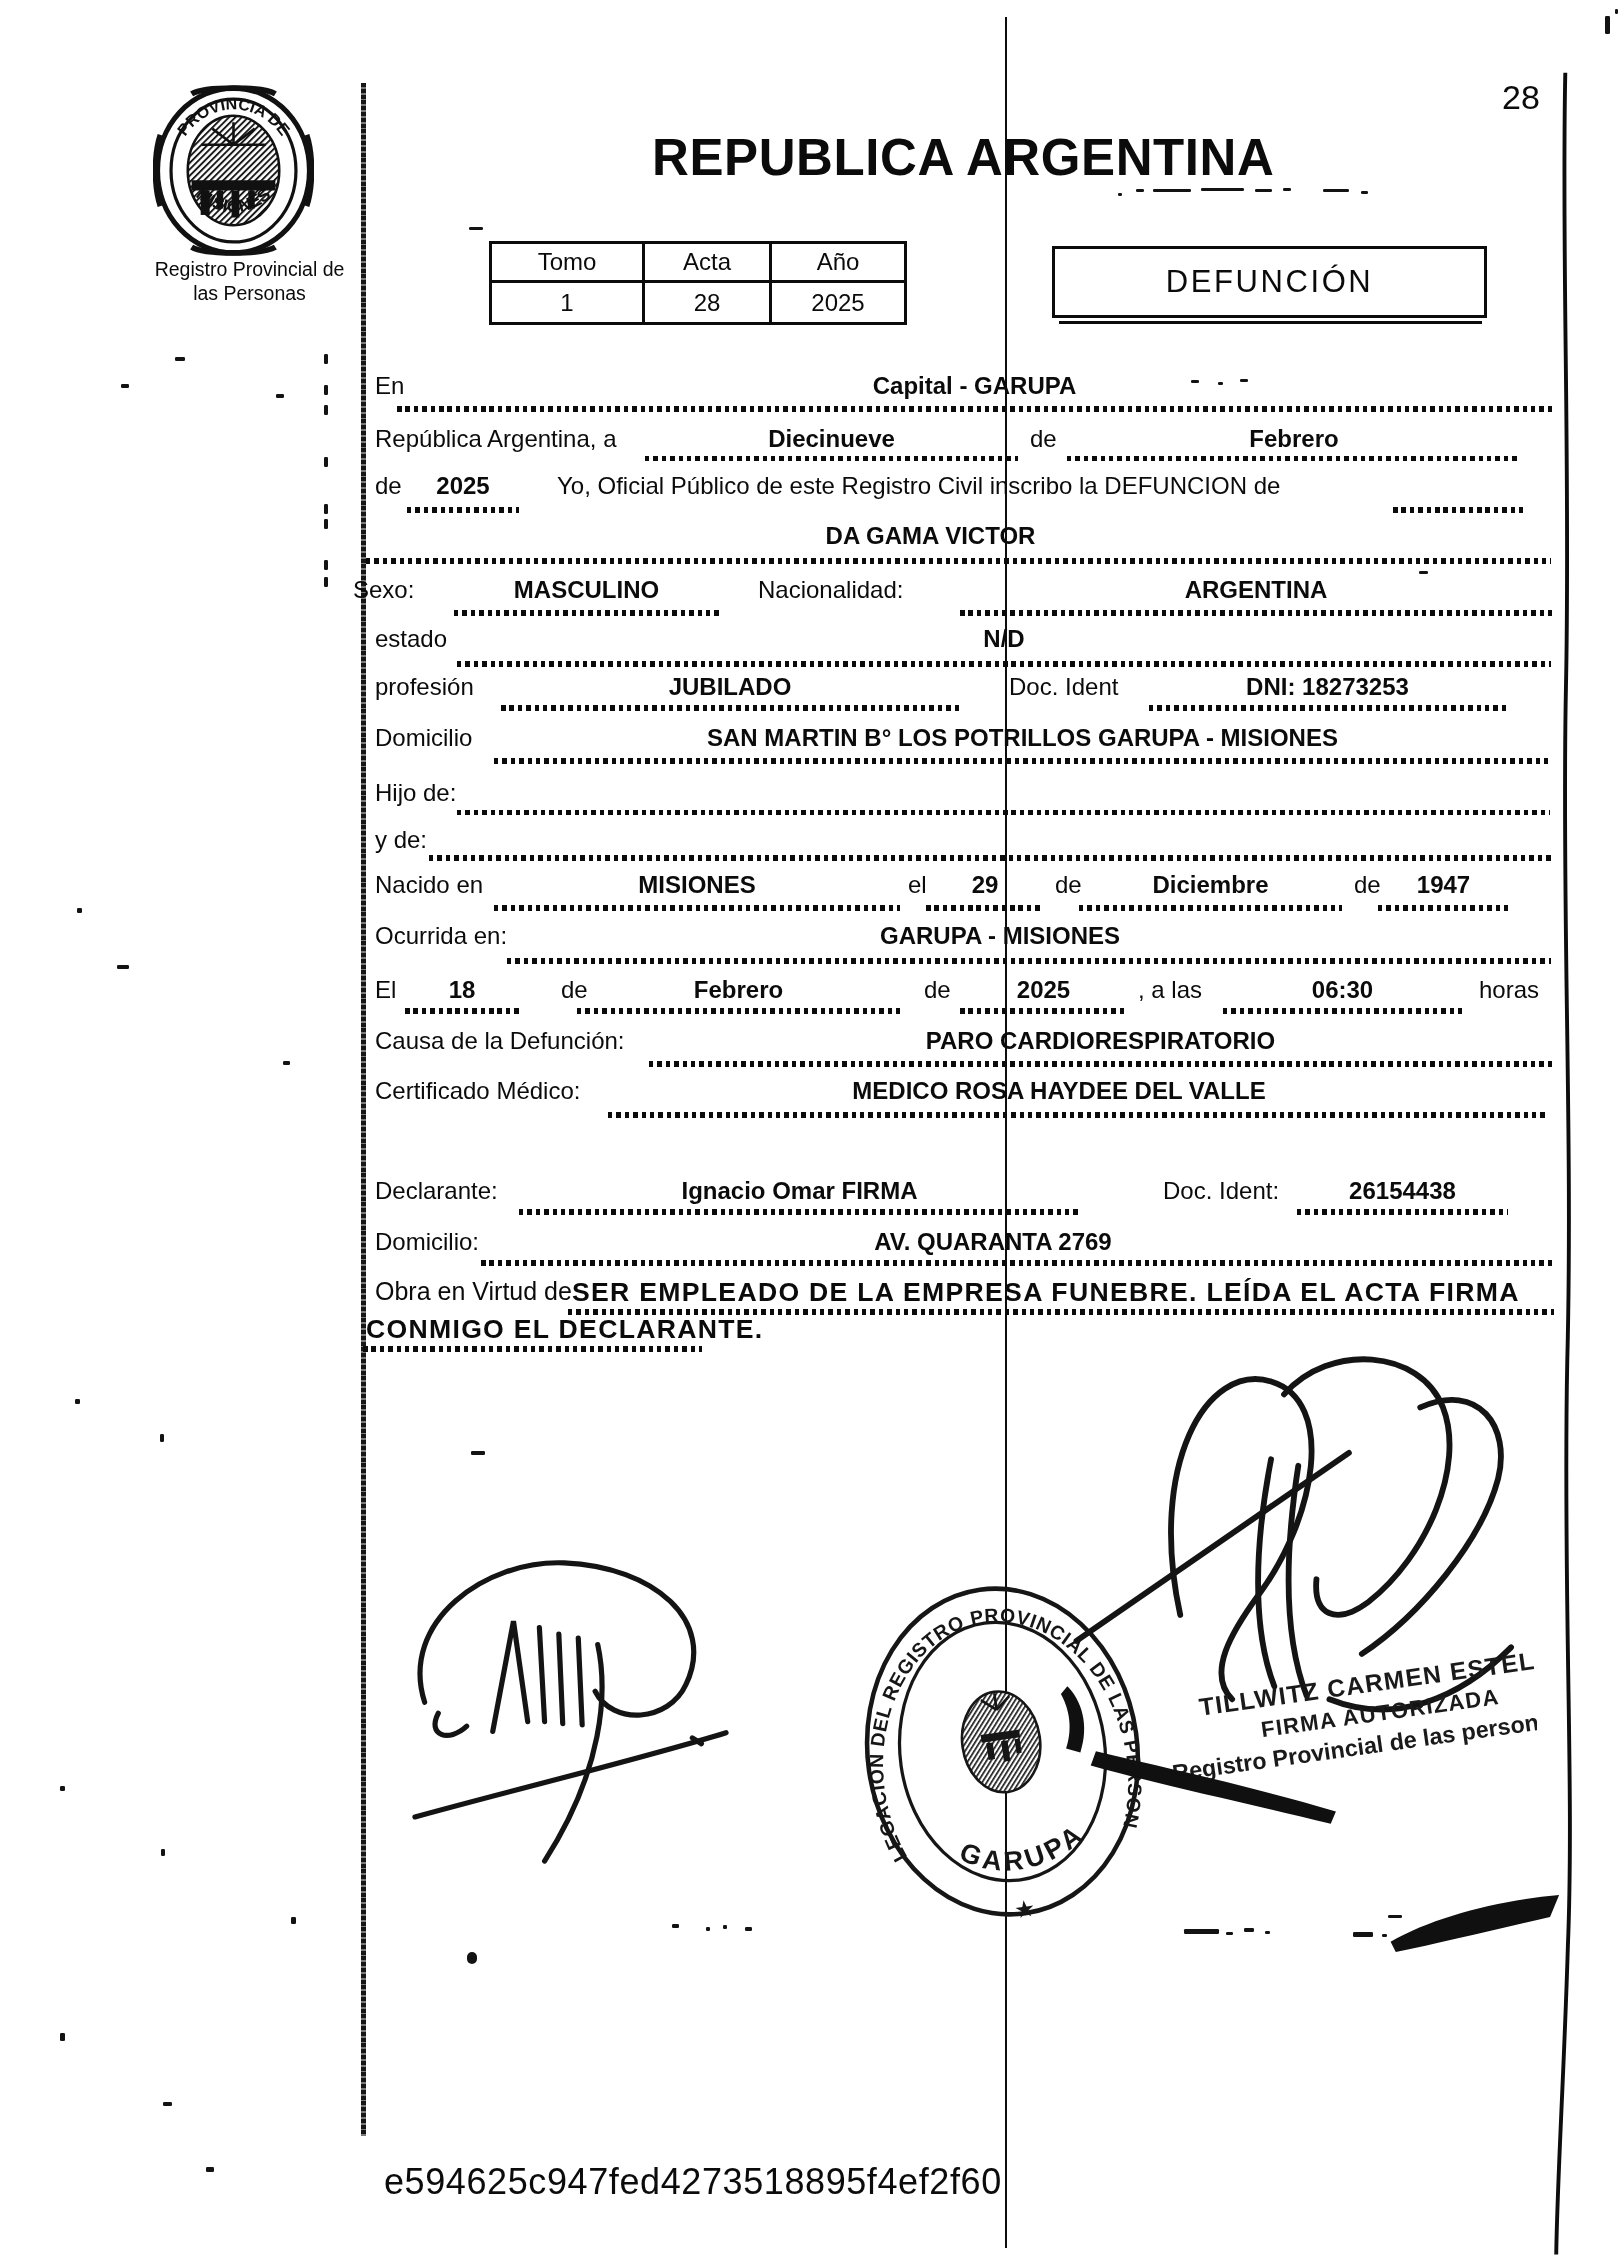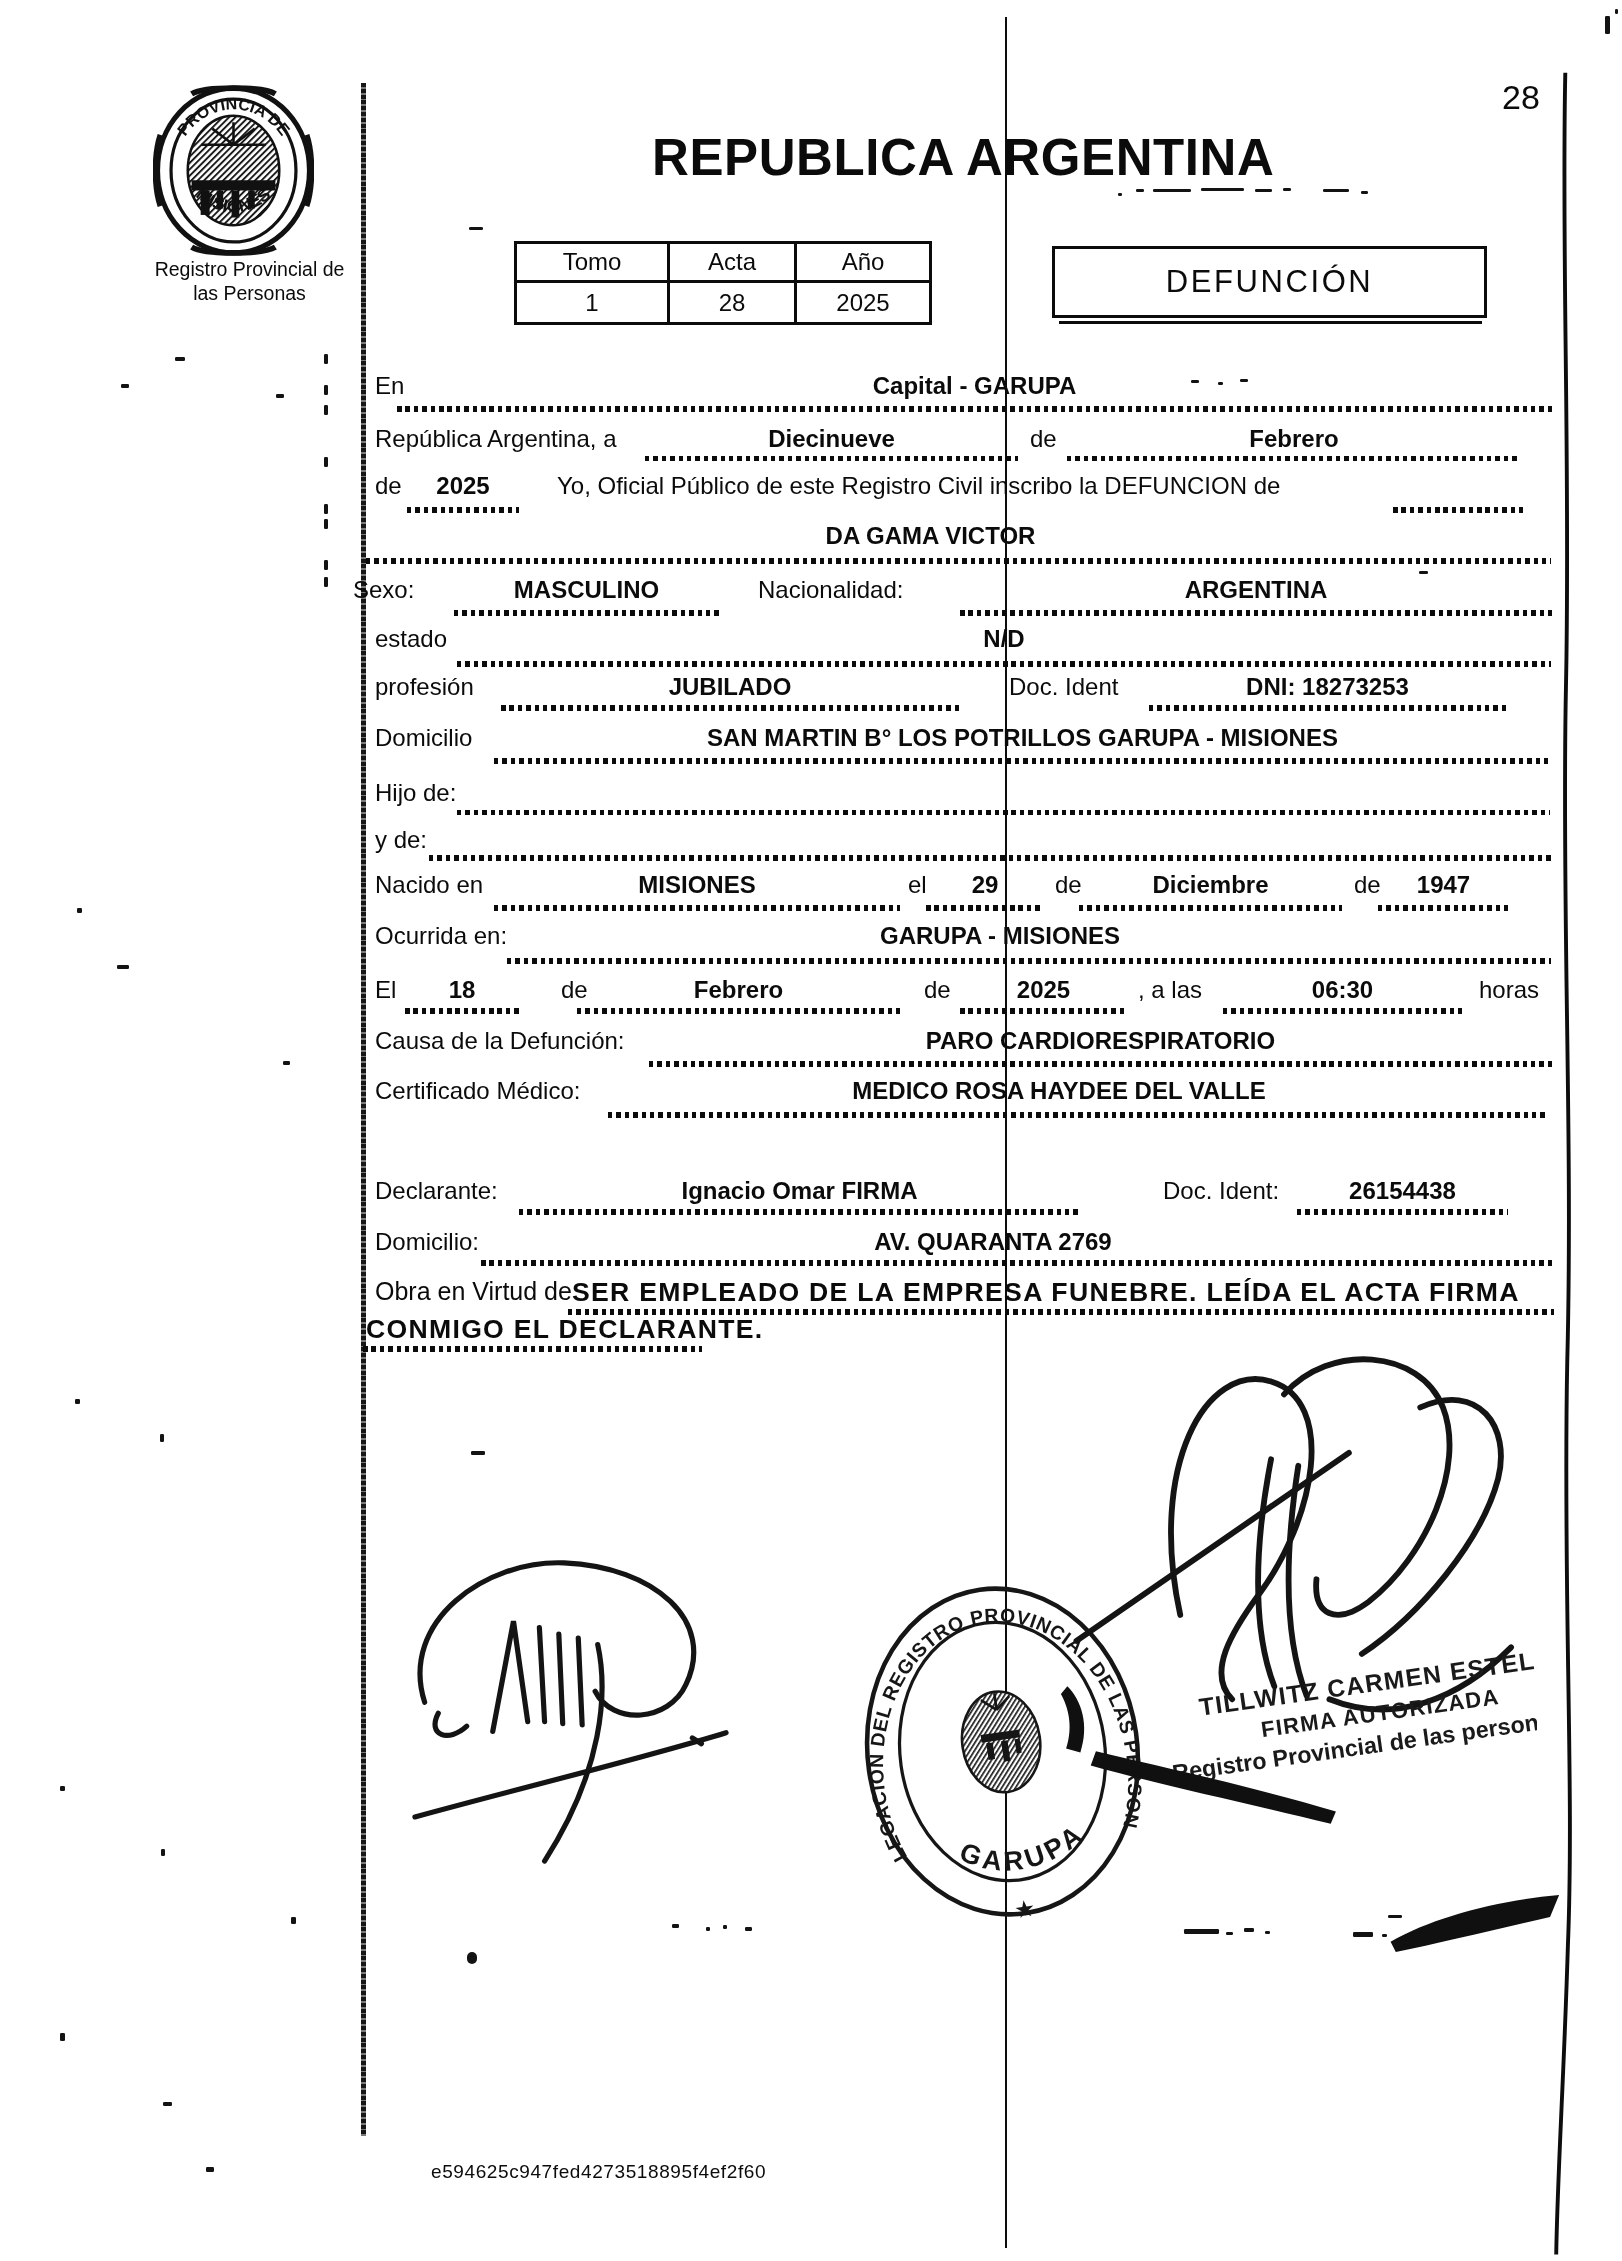--- a/index.html
+++ b/index.html
@@ -10,31 +10,31 @@
   .lab{position:absolute;top:0;font-size:24px;white-space:nowrap;}
   .val{position:absolute;top:0;font-size:24px;font-weight:bold;text-align:center;white-space:nowrap;}
   .dl{position:absolute;height:5.8px;
       background:repeating-linear-gradient(90deg,#0b0b0b 0 4.5px,transparent 4.5px 8.4px);}
   .noise i{position:absolute;background:#131313;display:block;border-radius:1.3px;}
   .title{position:absolute;left:652px;top:128px;width:603px;text-align:center;
          font-size:51px;font-weight:bold;letter-spacing:0.6px;white-space:nowrap;}
   .pagenum{position:absolute;left:1502px;top:78px;font-size:34px;}
   .sealcap{position:absolute;left:110px;top:257px;width:279px;text-align:center;
            font-size:19.5px;line-height:24px;}
-  table.rec{position:absolute;left:514px;top:241px;border-collapse:collapse;padding-left:32px;}
+  table.rec{position:absolute;left:489px;top:241px;border-collapse:collapse;padding-left:32px;}
   table.rec td{border:3.2px solid #0b0b0b;text-align:center;font-size:24px;padding:0;}
   table.rec tr:nth-child(1) td{height:36px;}
   table.rec tr:nth-child(2) td{height:39px;}
   .defbox{position:absolute;left:1052px;top:246px;width:429px;height:66px;
           border:3.2px solid #0b0b0b;display:flex;align-items:center;justify-content:center;
           font-size:31px;letter-spacing:2.6px;}
   .vline-center{position:absolute;left:1005px;top:17px;width:1.9px;height:2231px;background:#0d0d0d;}
   .vline-left{position:absolute;left:361px;top:83px;width:4.5px;height:2053px;
               background:repeating-linear-gradient(180deg,#161616 0 3.9px,#7a7a7a 3.9px 5.8px);}
-  .footer-code{position:absolute;left:384px;top:2161px;font-size:19px;letter-spacing:0.6px;margin-left:47px;}
+  .footer-code{position:absolute;left:384px;top:2161px;font-size:36px;letter-spacing:0.6px;}
   .obra-normal{font-size:25px;}
   .obra-bold{font-size:26.6px;font-weight:bold;letter-spacing:1.3px;}
   svg text{font-family:"Liberation Sans",sans-serif;}
 </style>
 </head>
 <body>
 
 <div class="page">
 
   <div class="vline-center"></div>

